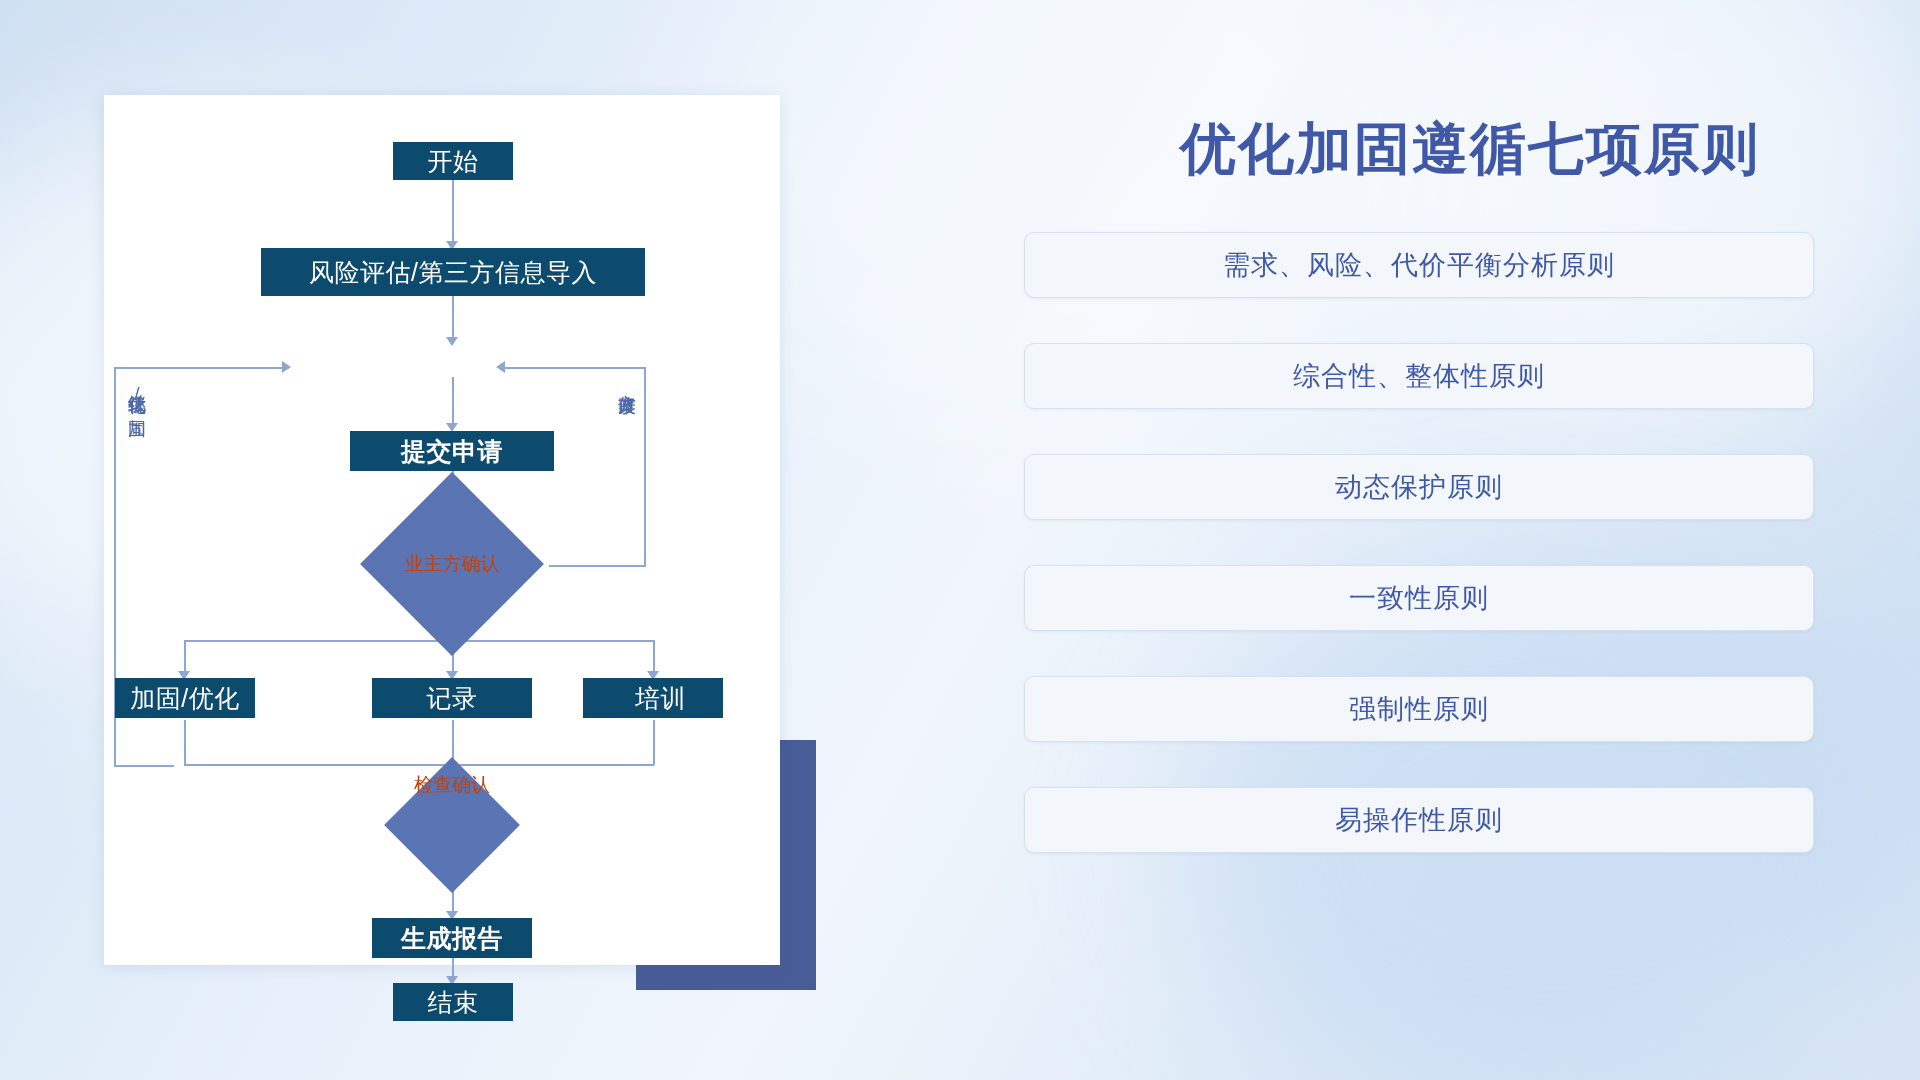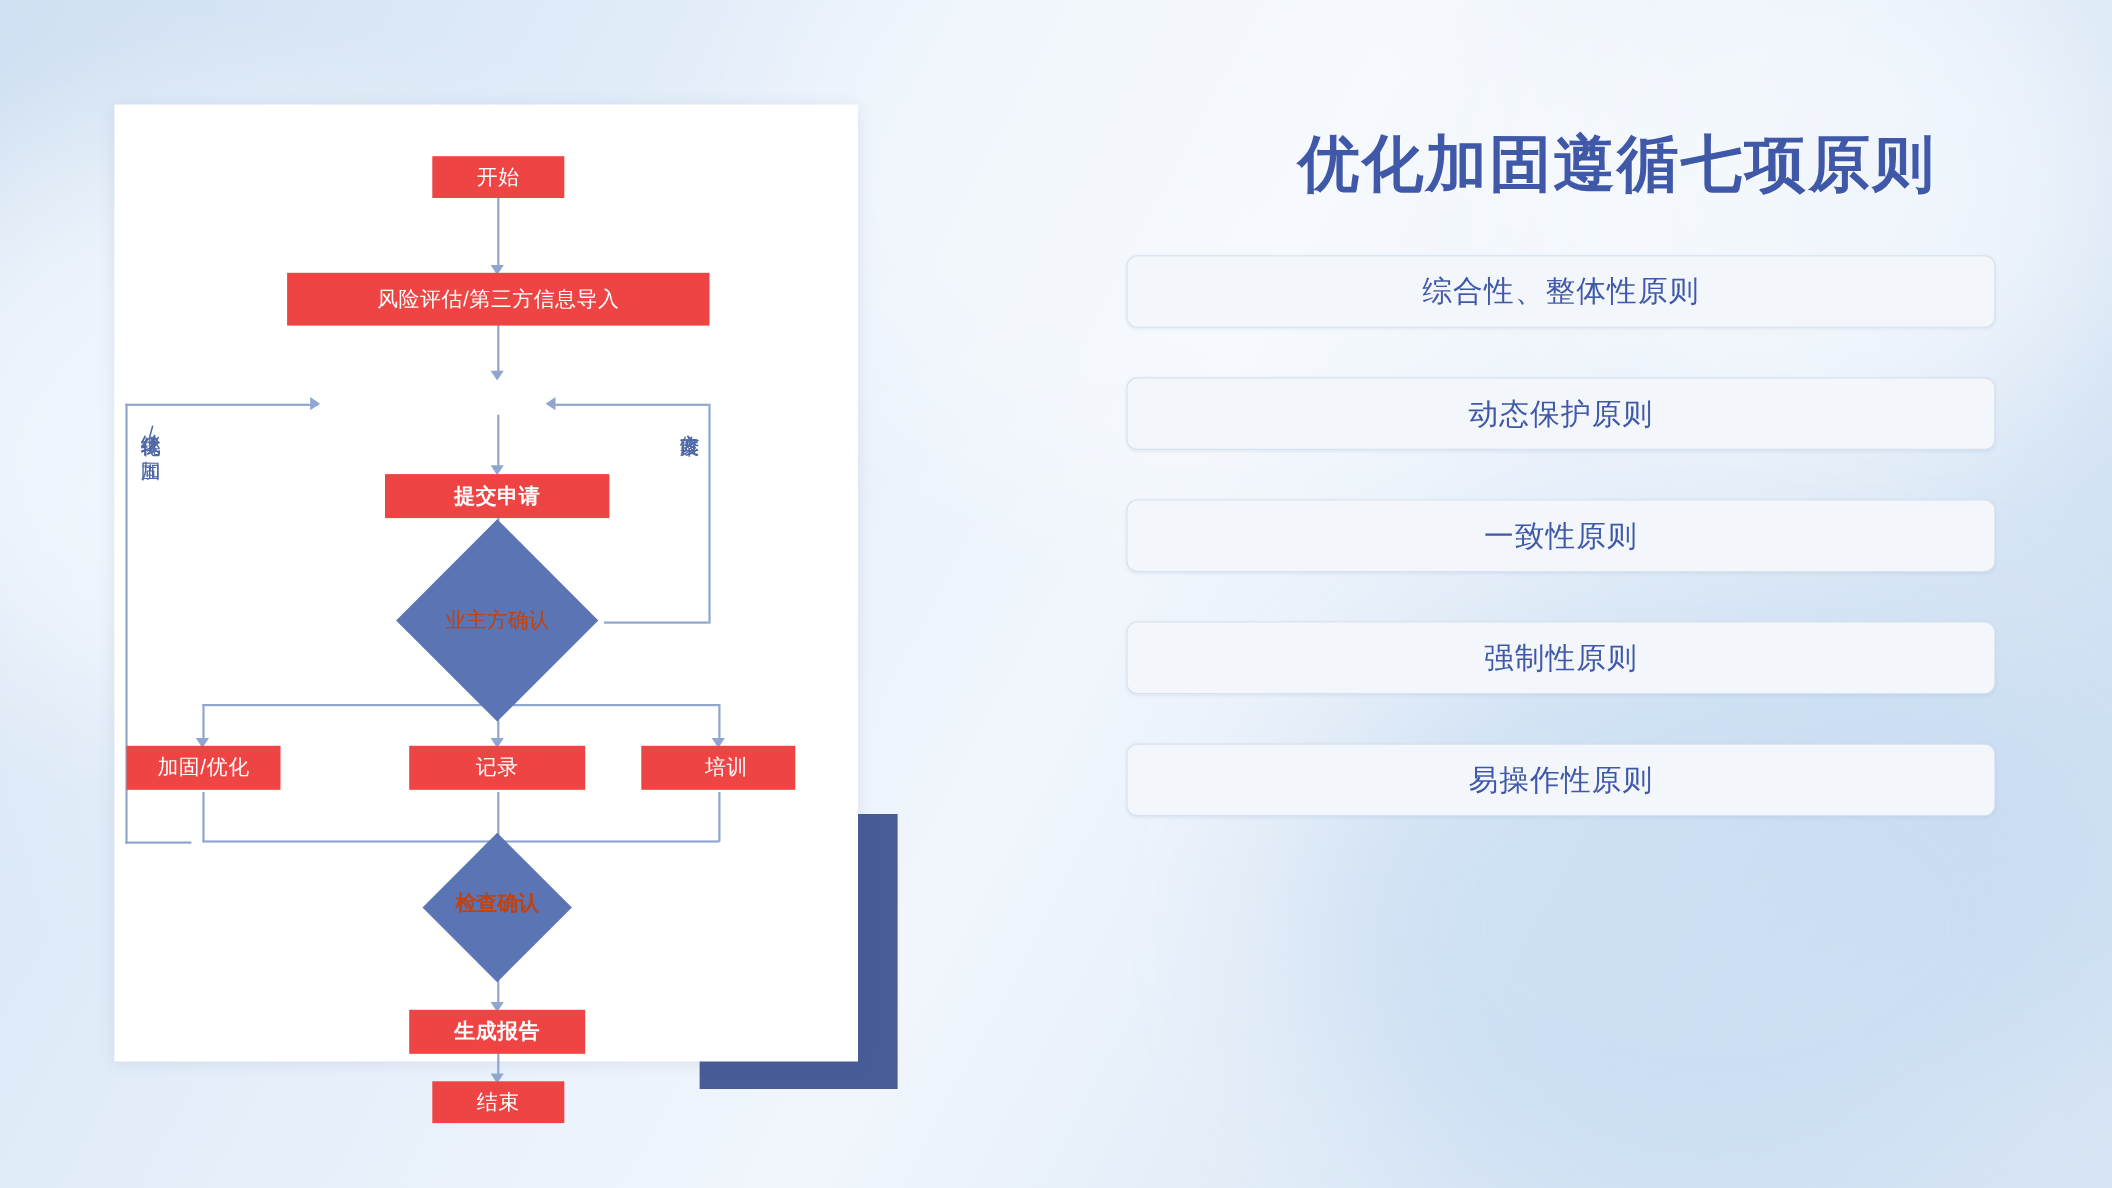--- a/index.html
+++ b/index.html
@@ -47,23 +47,23 @@
     left: 104px;
     top: 95px;
     width: 676px;
     height: 870px;
     background: #ffffff;
     box-shadow: 0 2px 14px rgba(60,90,140,0.12);
   }
   .node {
     position: absolute;
     box-sizing: border-box;
-    background: #ef4444;
+    background: #0c4a6e;
     color: #ffffff;
-    font-size: 19px;
+    font-size: 25px;
     display: flex;
     align-items: center;
     justify-content: center;
     text-align: center;
     letter-spacing: 0.5px;
     white-space: nowrap;
   }
   .diamond {
     position: absolute;
     background: #5a74b4;
@@ -230,29 +230,30 @@
     <div class="node" style="left:246px; top:336px; width:204px; height:40px;font-weight:bold;">提交申请</div>
 
     <div class="diamond" style="left:283px; top:404px; width:130px; height:130px;"></div>
     <div class="diamond-label" style="left:258px; top:449px; width:180px; height:40px;">业主方确认</div>
 
     <div class="node" style="left:11px;  top:583px; width:140px; height:40px;">加固/优化</div>
     <div class="node" style="left:268px; top:583px; width:160px; height:40px;">记录</div>
     <div class="node" style="left:479px; top:583px; width:140px; height:40px;padding-left:15px;">培训</div>
 
     <div class="diamond" style="left:300px; top:682px; width:96px; height:96px;"></div>
-    <div class="diamond-label" style="left:258px; top:706px; width:180px; height:40px;font-weight:bold;">检查确认</div>
+    <div class="diamond-label" style="left:258px; top:670px; width:180px; height:40px;">检查确认</div>
 
     <div class="node" style="left:268px; top:823px; width:160px; height:40px;font-weight:bold;">生成报告</div>
     <div class="node" style="left:289px; top:888px; width:120px; height:38px;">结束</div>
   </div>
 
   <div id="right-title">优化加固遵循七项原则</div>
 
   <div id="principles">
+    <div class="principle">需求、风险、代价平衡分析原则</div>
     <div class="principle">综合性、整体性原则</div>
     <div class="principle">动态保护原则</div>
     <div class="principle">一致性原则</div>
     <div class="principle">强制性原则</div>
     <div class="principle">易操作性原则</div>
   </div>
 
 </div>
 
 </body></html>

